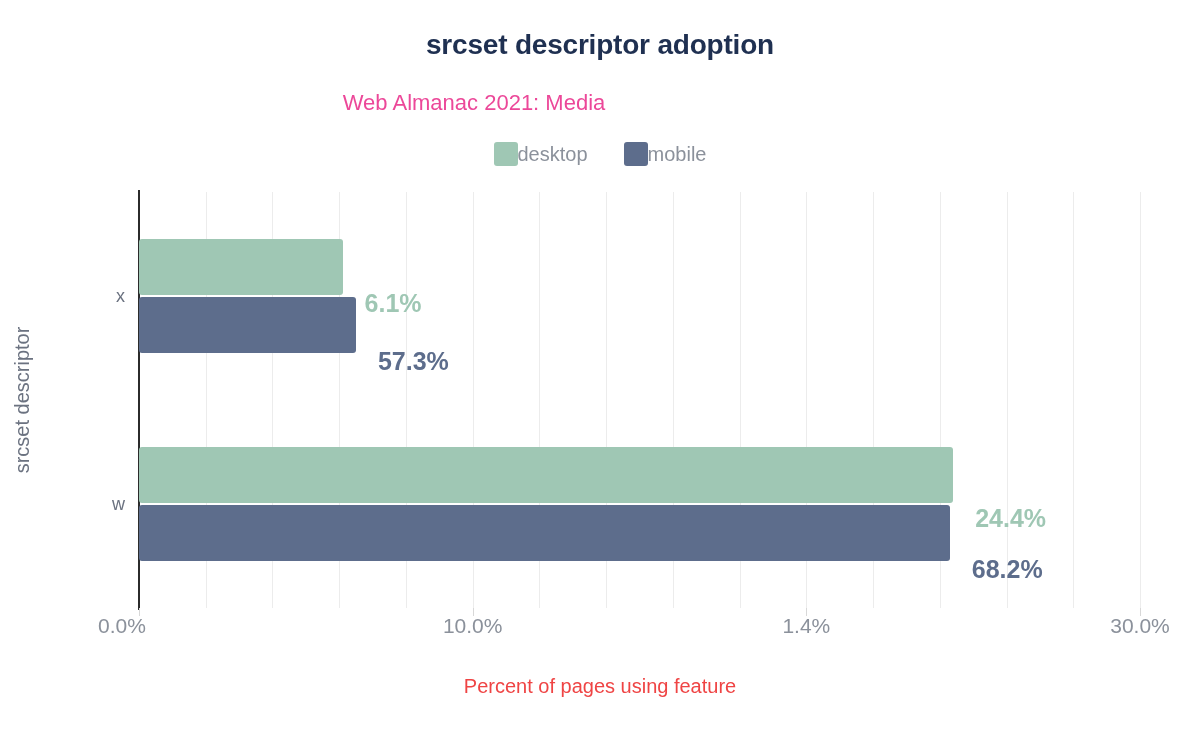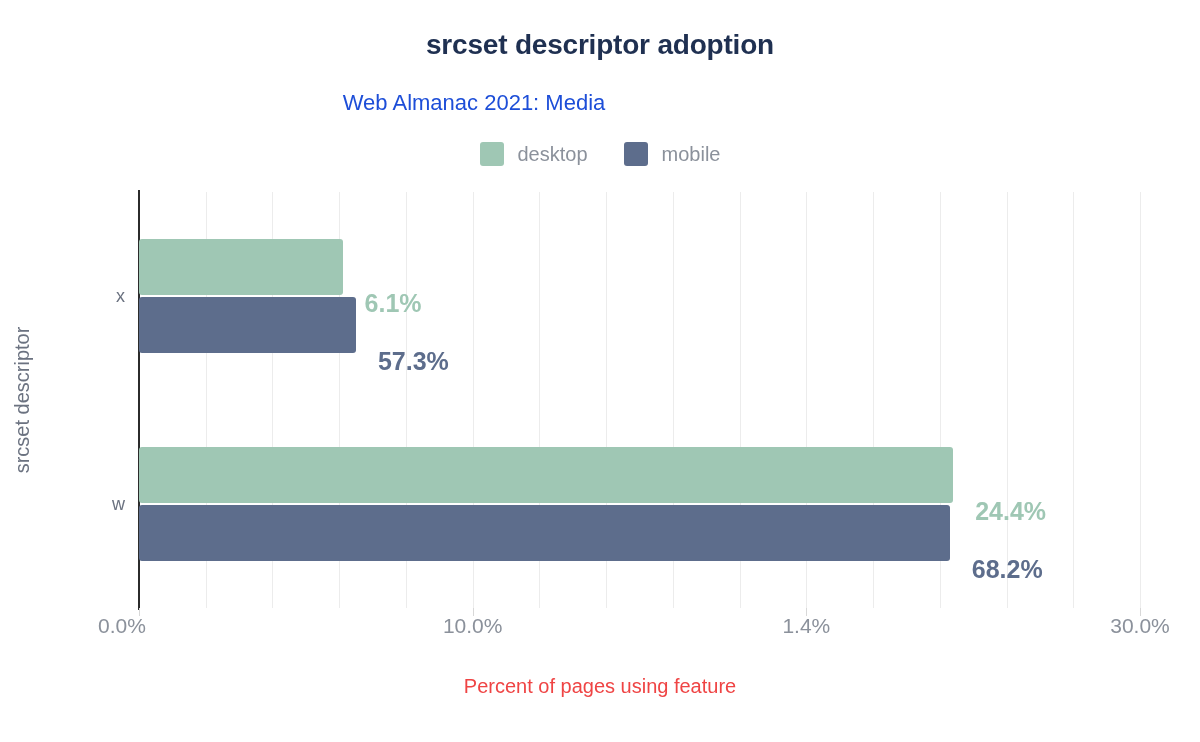--- a/index.html
+++ b/index.html
@@ -35,38 +35,37 @@
     line-height: 1.1;
   }
   .chart-subtitle {
     position: absolute;
     top: 90px;
     left: 0;
     width: 948px;
     text-align: center;
     font-size: 22px;
     font-weight: normal;
-    color: #1d4ed8;
+    color: #ec4899;
   }
 
   
   .legend {
     position: absolute;
     top: 142px;
     left: 0;
     width: 1200px;
     display: flex;
     justify-content: center;
     align-items: center;
     gap: 36px;
   }
   .legend-item {
     display: flex;
     align-items: center;
-    gap: 14px;
   }
   .legend-swatch {
     width: 24px;
     height: 24px;
     border-radius: 3px;
     display: block;
   }
   .legend-label {
     font-size: 20px;
     color: #8b919b;
@@ -199,21 +198,21 @@
       <div class="gridline" style="left: 734.067px;"></div>
       <div class="gridline" style="left: 800.8px;"></div>
       <div class="gridline" style="left: 867.533px;"></div>
       <div class="gridline" style="left: 934.267px;"></div>
       <div class="gridline" style="left: 1001px;"></div>
       <div class="bar" style="top: 47px; width: 203.537px; height: 56px; background: rgb(159, 199, 180);"></div>
       <div class="bar-label" style="left: 225.537px; top: 75px; color: rgb(159, 199, 180);">6.1%</div>
       <div class="bar" style="top: 105px; width: 216.883px; height: 56px; background: rgb(93, 109, 140);"></div>
       <div class="bar-label" style="left: 238.883px; top: 133px; color: rgb(93, 109, 140);">57.3%</div>
       <div class="bar" style="top: 255px; width: 814.147px; height: 56px; background: rgb(159, 199, 180);"></div>
-      <div class="bar-label" style="left: 836.147px; top: 283px; color: rgb(159, 199, 180);">24.4%</div>
+      <div class="bar-label" style="left: 836.147px; top: 290px; color: rgb(159, 199, 180);">24.4%</div>
       <div class="bar" style="top: 313px; width: 810.81px; height: 56px; background: rgb(93, 109, 140);"></div>
       <div class="bar-label" style="left: 832.81px; top: 341px; color: rgb(93, 109, 140);">68.2%</div>
     </div>
 
   <div class="ytick-wrap" id="yticks">
       <div class="ytick-abs" style="left: 125px; top: 296px;">x</div>
       <div class="ytick-abs" style="left: 125px; top: 504px;">w</div>
     </div>
 
   <div id="xticks">

